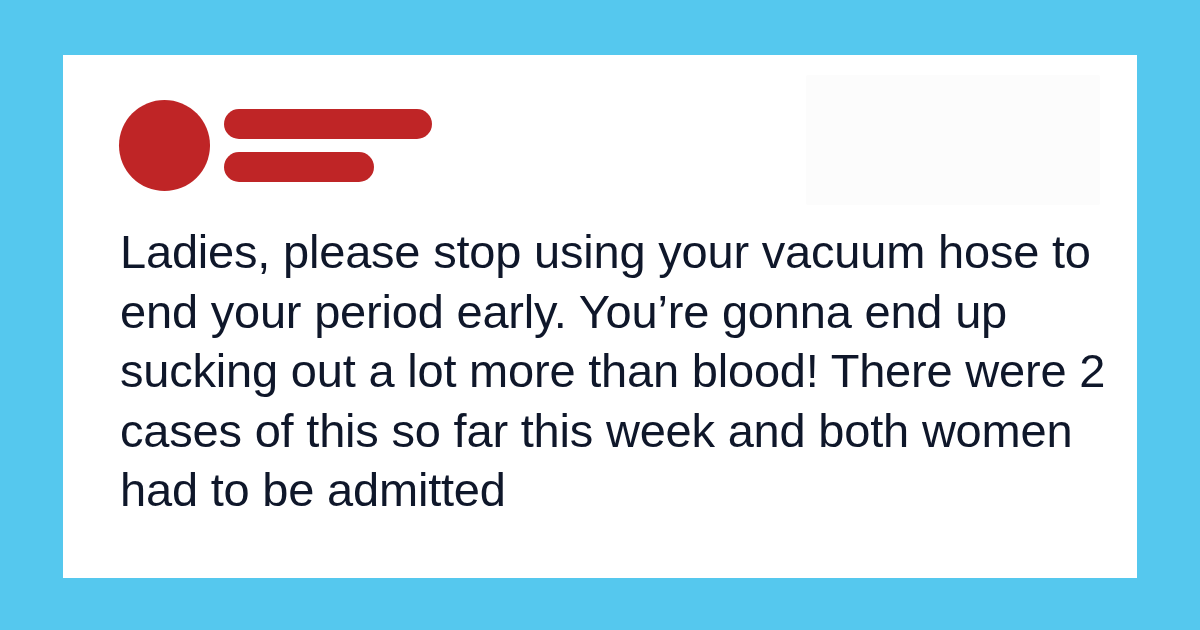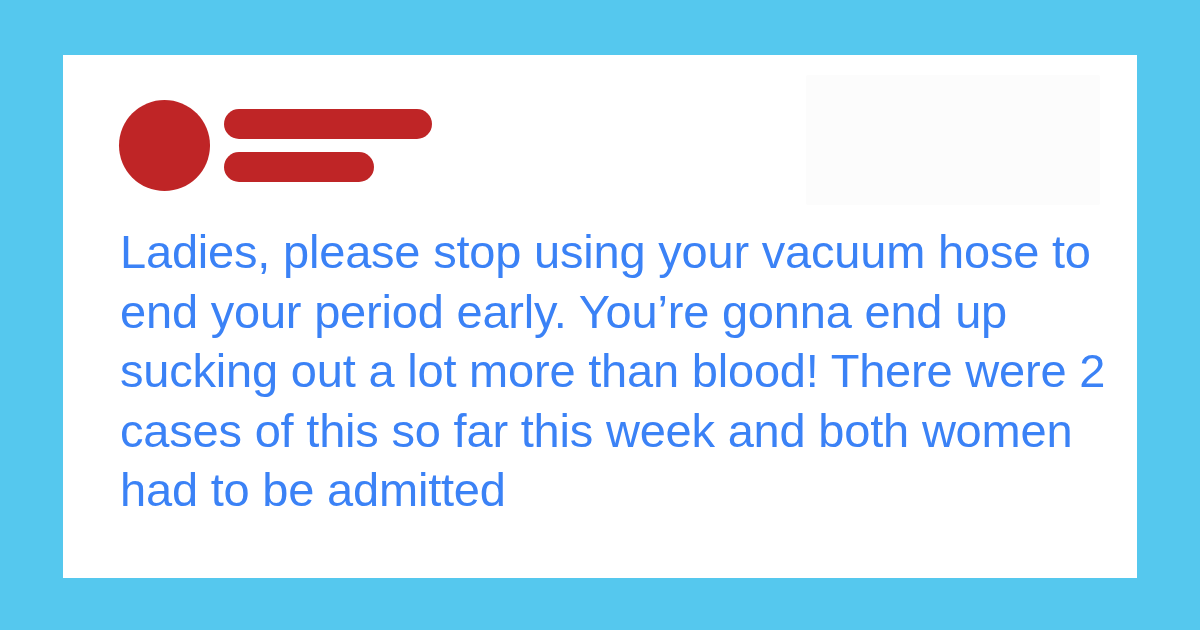--- a/index.html
+++ b/index.html
@@ -72,21 +72,21 @@
     background: #bf2526;
   }
   .header-line.line-1 { width: 208px; }
   .header-line.line-2 { width: 150px; }
 
   .post-body {
     position: absolute;
     left: 57px;   
     top: 167px;   
     right: 20px;
-    color: #3b82f6;
+    color: #0f172a;
     font-family: "Liberation Sans", sans-serif;
     font-size: 47px;
     line-height: 59.5px;
     font-weight: 400;
     letter-spacing: -0.2px;
     white-space: pre-wrap;
     word-break: normal;
   }
 </style>
 </head>

